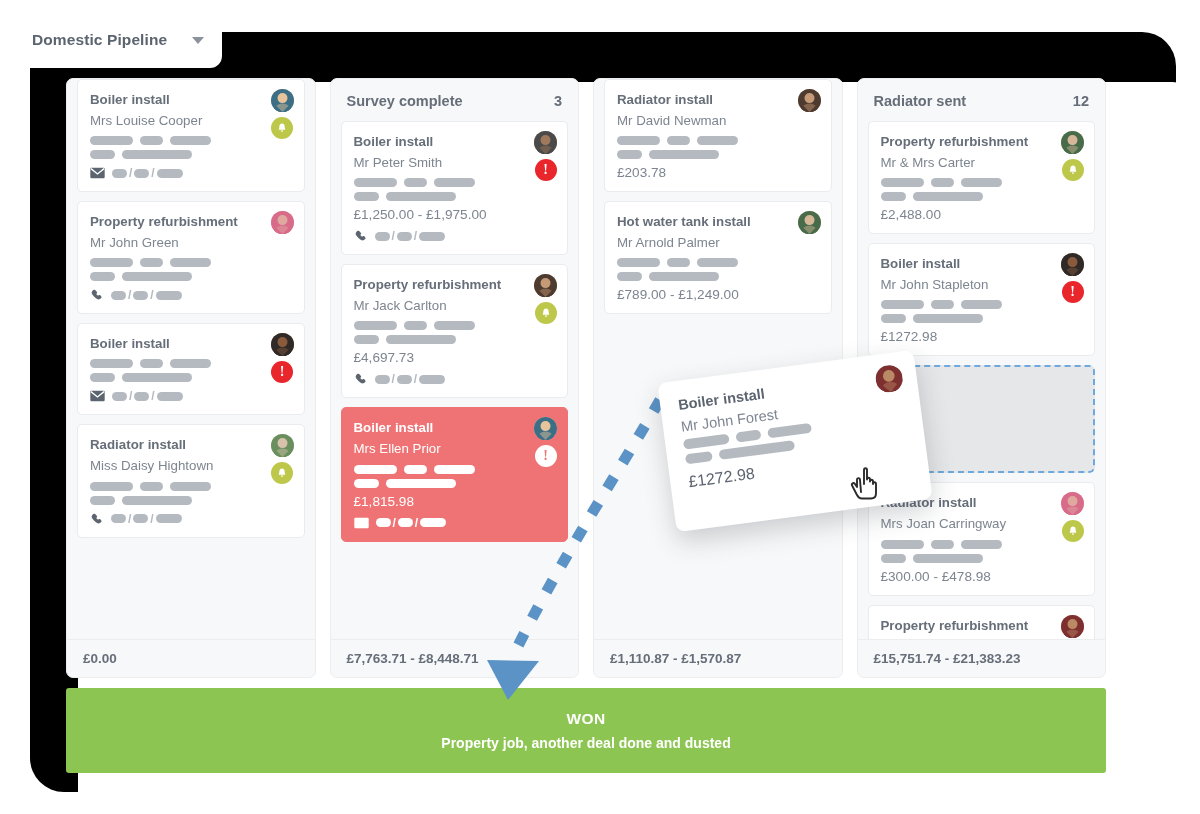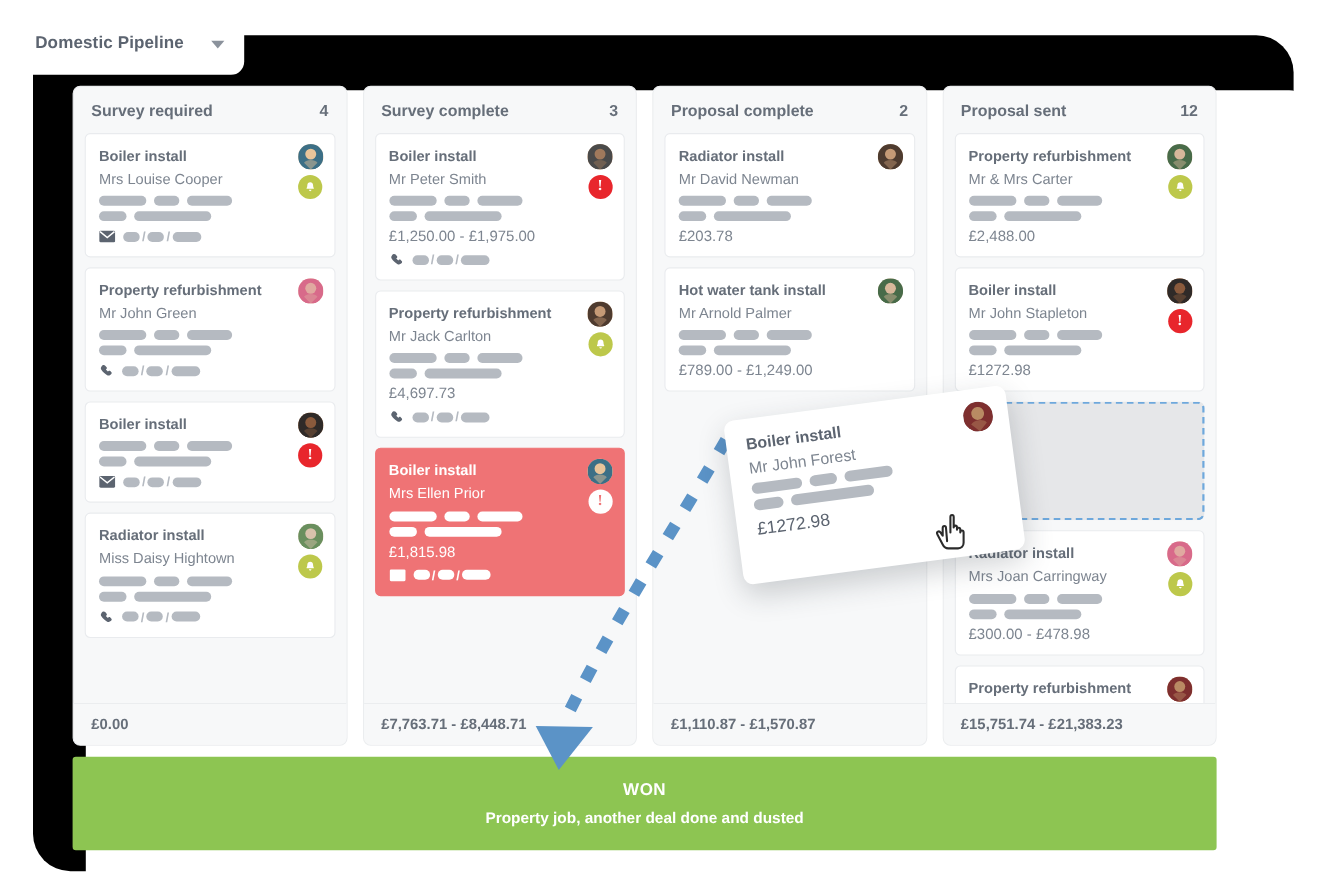--- a/index.html
+++ b/index.html
@@ -256,24 +256,20 @@
   <div class="frame-inner"></div>
 </div>
 
 <div class="pipeline-tab">
   <span class="label">Domestic Pipeline</span>
   <span class="caret"></span>
 </div>
 
 <div class="board" id="board">
     <div class="column">
-      <div class="col-head">
-        <span class="col-title">Survey required</span>
-        <span class="col-count">4</span>
-      </div>
       <div class="col-body">
         <div class="card">
           <div class="card-icons">
             <div class="avatar" style="background: rgb(240, 208, 168);">
               <svg viewBox="0 0 24 24" style="width:100%;height:100%;display:block">
                 <rect width="24" height="24" fill="#3c6f86"></rect>
                 <circle cx="12" cy="9.5" r="5.2" fill="#e8c49a"></circle>
                 <path d="M2 24 C3.5 17.5 8 15 12 15 C16 15 20.5 17.5 22 24 Z" fill="#3c6f86"></path>
                 <path d="M12 15 C15 15 17 16 18.4 17.6 L12 24 L5.6 17.6 C7 16 9 15 12 15 Z" fill="#e8c49a" opacity=".45"></path>
               </svg>
@@ -559,24 +555,20 @@
               <span class="skel" style="width:15px;background:#ffffff"></span>
               <span style="color:#ffffff;font-weight:bold">/</span>
               <span class="skel" style="width:26px;background:#ffffff"></span>
             </span>
           </div>
         </div>
       </div>
       <div class="col-foot">£7,763.71 - £8,448.71</div>
     </div>
     <div class="column">
-      <div class="col-head">
-        <span class="col-title">Proposal complete</span>
-        <span class="col-count">2</span>
-      </div>
       <div class="col-body">
         <div class="card">
           <div class="card-icons">
             <div class="avatar" style="background: rgb(227, 194, 162);">
               <svg viewBox="0 0 24 24" style="width:100%;height:100%;display:block">
                 <rect width="24" height="24" fill="#4e3b2f"></rect>
                 <circle cx="12" cy="9.5" r="5.2" fill="#c59a76"></circle>
                 <path d="M2 24 C3.5 17.5 8 15 12 15 C16 15 20.5 17.5 22 24 Z" fill="#4e3b2f"></path>
                 <path d="M12 15 C15 15 17 16 18.4 17.6 L12 24 L5.6 17.6 C7 16 9 15 12 15 Z" fill="#c59a76" opacity=".45"></path>
               </svg>
@@ -617,21 +609,21 @@
             <span class="skel" style="width: 25px;"></span>
             <span class="skel" style="width: 70px;"></span>
           </div>
           <div class="amount">£789.00 - £1,249.00</div>
         </div>
       </div>
       <div class="col-foot">£1,110.87 - £1,570.87</div>
     </div>
     <div class="column">
       <div class="col-head">
-        <span class="col-title">Proposal sent</span>
+        <span class="col-title">Radiator sent</span>
         <span class="col-count">12</span>
       </div>
       <div class="col-body">
         <div class="card">
           <div class="card-icons">
             <div class="avatar" style="background: rgb(239, 215, 192);">
               <svg viewBox="0 0 24 24" style="width:100%;height:100%;display:block">
                 <rect width="24" height="24" fill="#486b49"></rect>
                 <circle cx="12" cy="9.5" r="5.2" fill="#d7b79a"></circle>
                 <path d="M2 24 C3.5 17.5 8 15 12 15 C16 15 20.5 17.5 22 24 Z" fill="#486b49"></path>

